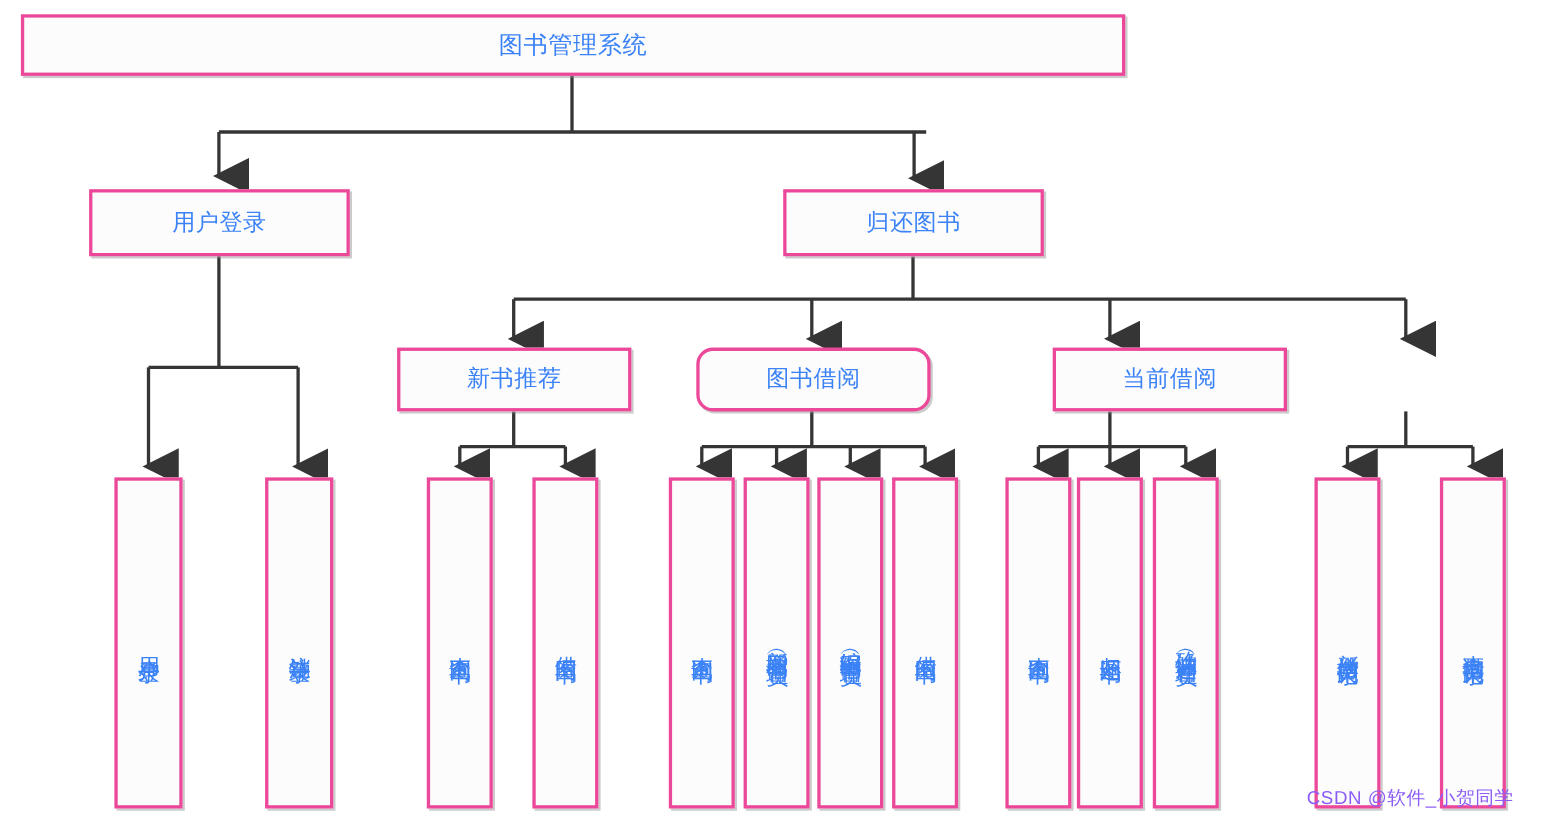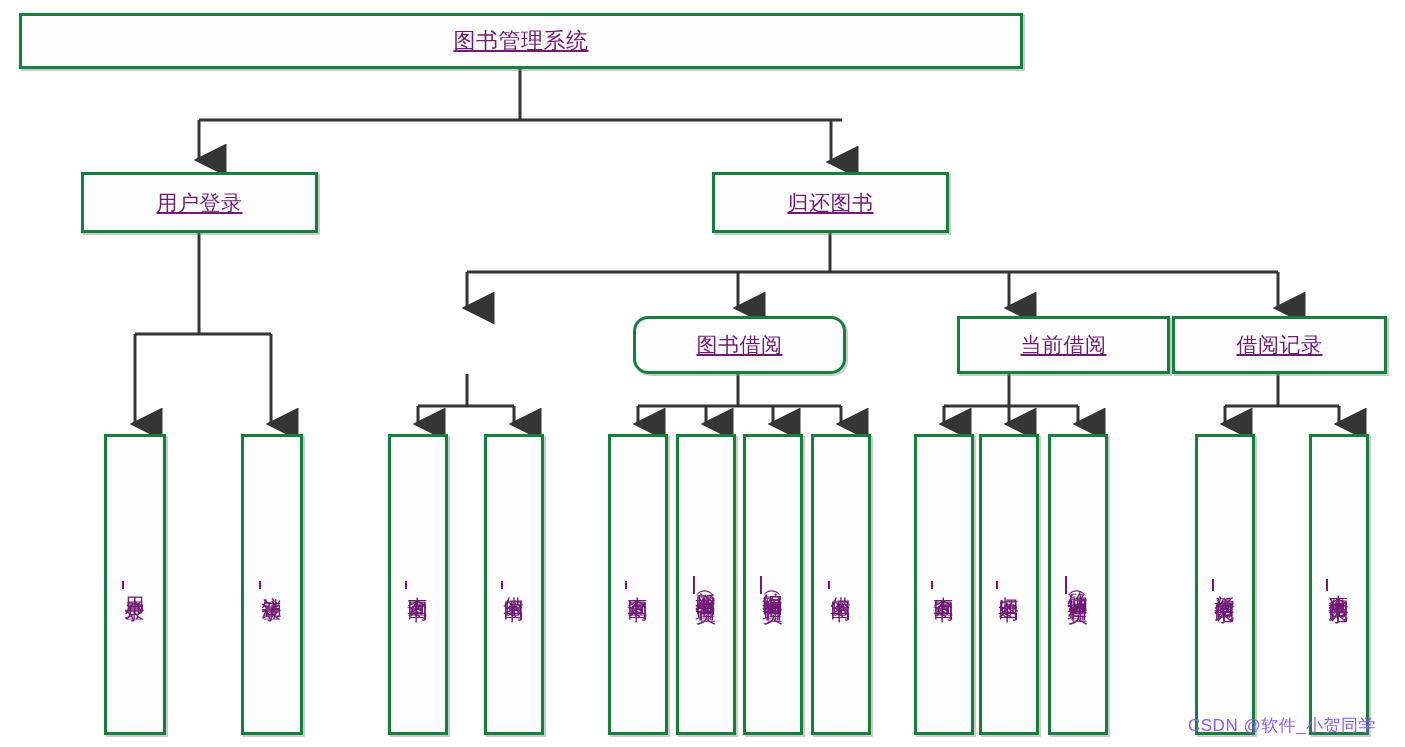--- a/index.html
+++ b/index.html
@@ -23,28 +23,27 @@
     left: 0;
     top: 0;
     width: 1405px;
     height: 747px;
     pointer-events: none;
   }
   .node {
     position: absolute;
     box-sizing: border-box;
     background: #fcfcfc;
-    border: 3px solid #15803d;
+    border: 3px solid #ec4899;
     box-shadow: 2px 2px 0 0 rgba(140,140,140,0.45);
     display: flex;
     align-items: center;
     justify-content: center;
-    color: #701a75;
+    color: #3b82f6;
     z-index: 2;
-    text-decoration: underline;
   }
   .node .lbl {
     display: block;
     text-align: center;
     line-height: 1.12;
     letter-spacing: 0.5px;
   }
   
   .node.h .lbl {
     font-size: 21px;
@@ -140,29 +139,29 @@
     <span class="lbl">图书管理系统</span>
   </div>
 
   <div class="node h" style="left:81px; top:172px; width:237px; height:61px;">
     <span class="lbl">用户登录</span>
   </div>
   <div class="node h" style="left:712px; top:172px; width:237px; height:61px;">
     <span class="lbl">归还图书</span>
   </div>
 
+  <div class="node h" style="left:361px; top:316px; width:213px; height:58px;">
+    <span class="lbl">新书推荐</span>
+  </div>
   <div class="node h" style="left:633px; top:316px; width:213px; height:58px;border-radius:15px;">
     <span class="lbl">图书借阅</span>
   </div>
   <div class="node h" style="left:957px; top:316px; width:213px; height:58px;">
     <span class="lbl">当前借阅</span>
   </div>
-  <div class="node h" style="left:1172px; top:316px; width:215px; height:58px;">
-    <span class="lbl">借阅记录</span>
-  </div>
 
   <div class="node v" style="left:104px; top:434px; width:62px; height:301px;">
     <span class="lbl">用户登录</span>
   </div>
   <div class="node v" style="left:241px; top:434px; width:62px; height:301px;">
     <span class="lbl">注销登录</span>
   </div>
 
   <div class="node v" style="left:388px; top:434px; width:60px; height:301px;">
     <span class="lbl">查询图书</span>

